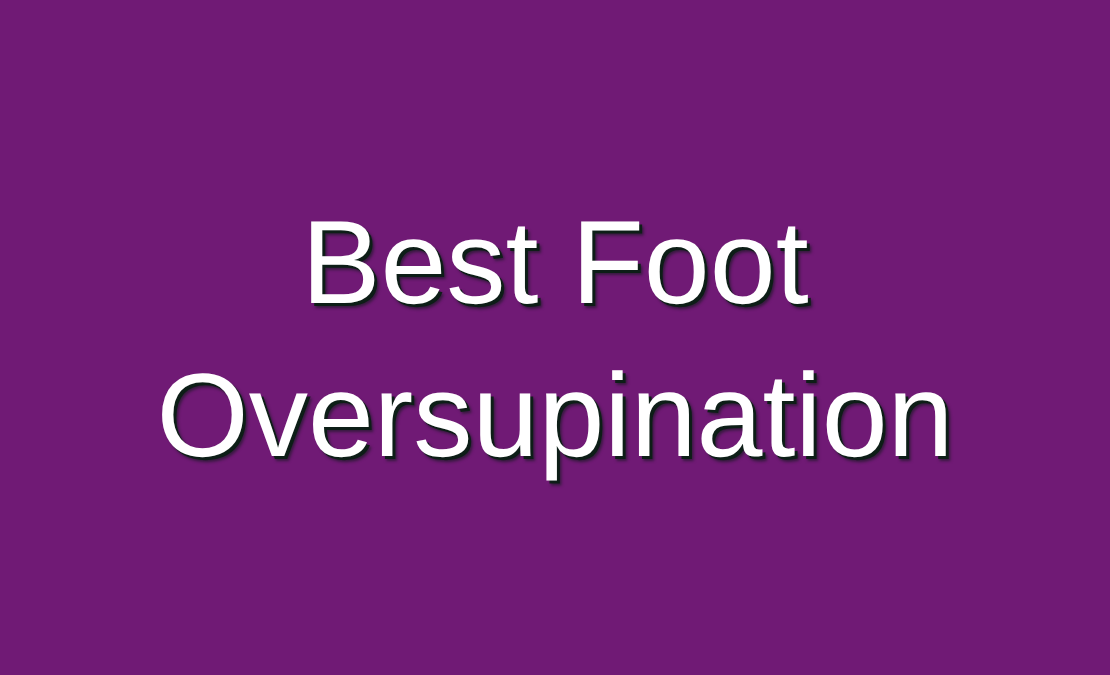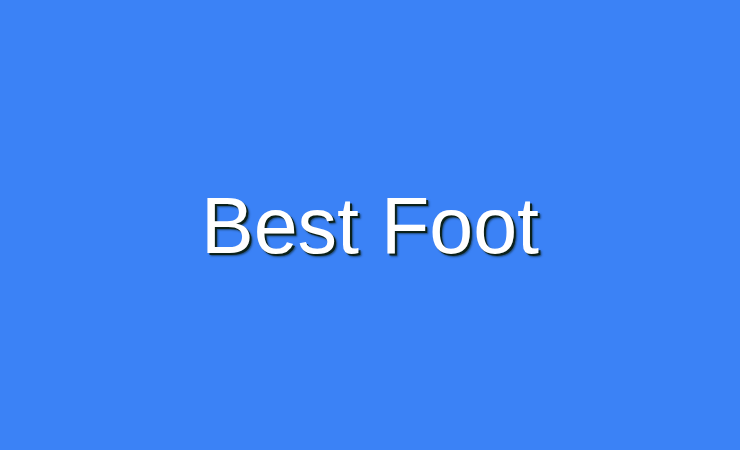--- a/index.html
+++ b/index.html
@@ -51,19 +51,20 @@
     margin-top: 1px;
   }
 
   #line-2 {
     margin-top: 0px;
   }
 </style>
 </head>
 <body>
 
-<div id="banner" style="background: #3b82f6;">
+<div id="banner" style="background: #701a75;">
 
   <div id="title-block">
     <span class="title-line" id="line-1" style="color: rgb(255, 255, 255);">Best Foot</span>
+    <span class="title-line" id="line-2" style="color: rgb(255, 255, 255);">Oversupination</span>
   </div>
 
 </div>
 
 </body></html>

